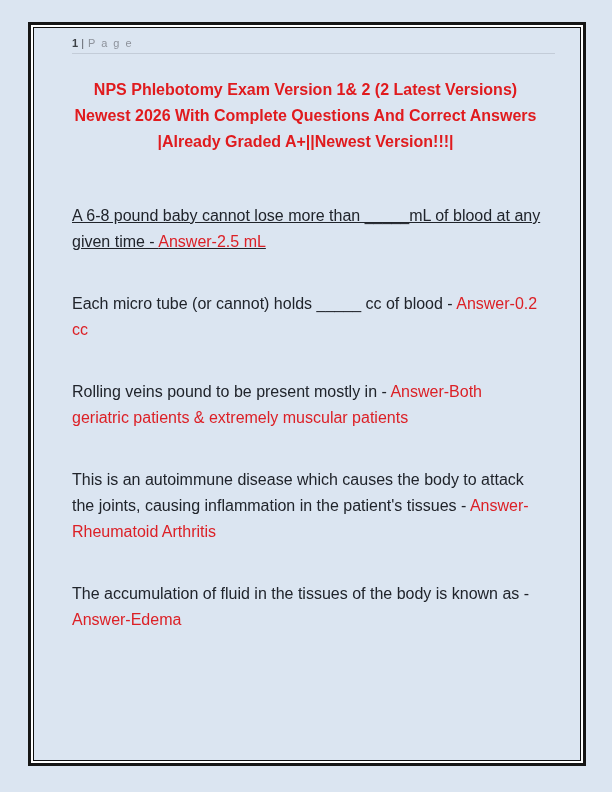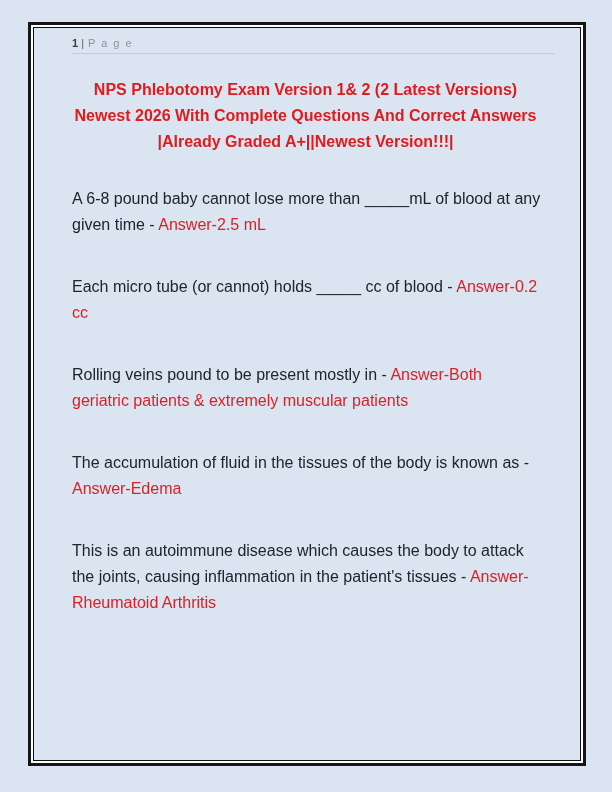--- a/index.html
+++ b/index.html
@@ -56,21 +56,22 @@
     text-align: center;
     color: #e01b1e;
   }
   .qa {
     margin: 0 0 36px 0;
     font-size: 16px;
     line-height: 26px;
     color: #20242b;
   }
   .qa.first {
-    margin-top: 31px;
+    margin-top: 48px;
+    text-decoration: underline;
   }
   .answer {
     color: #dc2026;
   }
 </style>
 </head>
 <body>
 
 <div class="page">
 
@@ -79,17 +80,17 @@
   </div>
 
   <p class="doc-title">NPS Phlebotomy Exam Version 1&amp; 2 (2 Latest Versions) Newest 2026 With Complete Questions And Correct Answers |Already Graded A+||Newest Version!!!|</p>
 
   <p class="qa first"><span>A 6-8 pound baby cannot lose more than _____mL of blood at any given time - </span><span class="answer">Answer-2.5 mL</span></p>
 
   <p class="qa"><span>Each micro tube (or cannot) holds _____ cc of blood - </span><span class="answer">Answer-0.2 cc</span></p>
 
   <p class="qa"><span>Rolling veins pound to be present mostly in - </span><span class="answer">Answer-Both geriatric patients &amp; extremely muscular patients</span></p>
 
+  <p class="qa"><span>This is an autoimmune disease which causes the body to attack the joints, causing inflammation in the patient's tissues - </span><span class="answer">Answer-Rheumatoid Arthritis</span></p>
+
   <p class="qa"><span>The accumulation of fluid in the tissues of the body is known as - </span><span class="answer">Answer-Edema</span></p>
-
-  <p class="qa"><span>This is an autoimmune disease which causes the body to attack the joints, causing inflammation in the patient's tissues - </span><span class="answer">Answer-Rheumatoid Arthritis</span></p>
 
 </div>
 
 </body></html>

